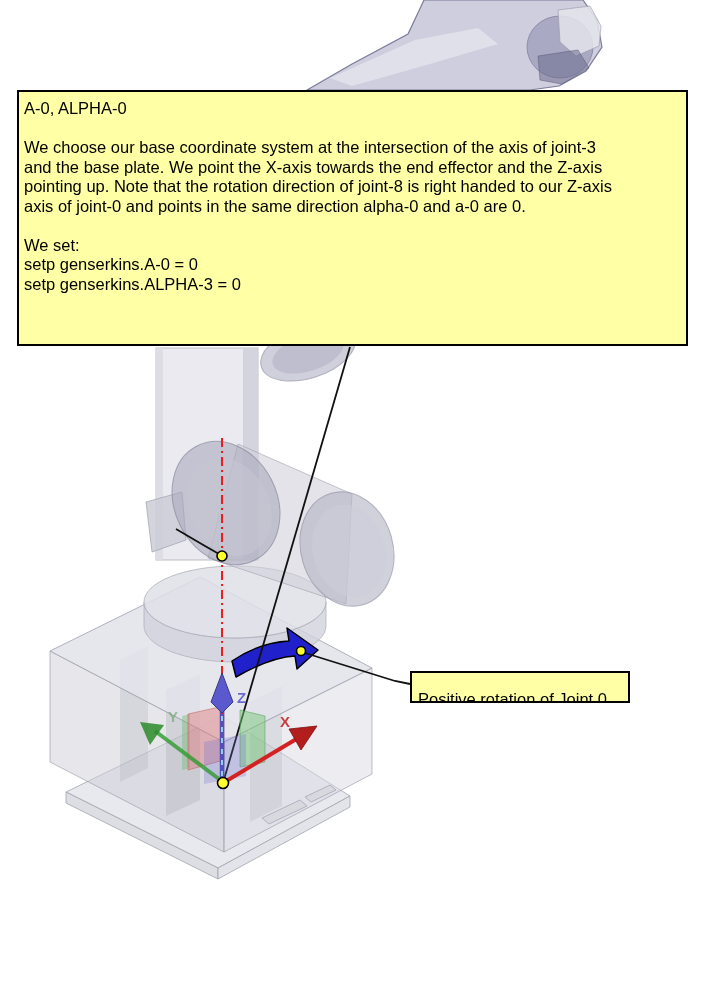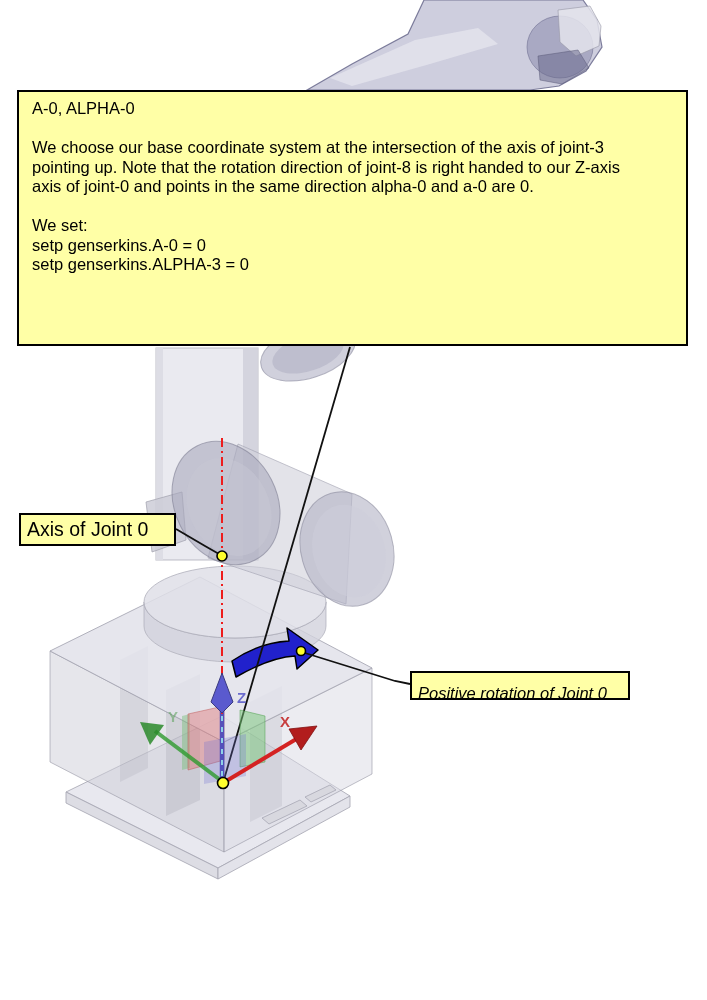--- a/index.html
+++ b/index.html
@@ -6,32 +6,32 @@
   .stage{
     position:relative;width:707px;height:1000px;background:#ffffff;overflow:hidden;
     font-family:"Liberation Sans", sans-serif;color:#000;
   }
   .stage svg{position:absolute;left:0;top:0;}
   .note{
     position:absolute;left:17px;top:90px;width:671px;height:256px;
     background:#ffffa6;border:2px solid #000;box-sizing:border-box;
     padding:7px 4px 0 5px;overflow:hidden;z-index:2;
   }
-  .tl{height:19.5px;line-height:19.5px;font-size:16.5px;white-space:pre;letter-spacing:0px;margin-left:8px;}
+  .tl{height:19.5px;line-height:19.5px;font-size:16.5px;white-space:pre;letter-spacing:0px;}
   .callout{
     position:absolute;background:#ffffa6;border:2px solid #000;box-sizing:border-box;
     z-index:2;white-space:pre;overflow:hidden;
   }
   .callout.axis{
     left:19px;top:513px;width:157px;height:33px;
     font-size:19.5px;line-height:29px;padding:0 6px;
   }
   .callout.rot{
     left:410px;top:671px;width:220px;height:29px;
-    font-size:16.5px;line-height:25px;padding:8px 6px;font-style:italic;
+    font-size:16.5px;line-height:25px;padding:14px 6px;
   }
 </style>
 </head>
 <body>
 
 <div class="stage">
 
   <svg width="707" height="1000" viewBox="0 0 707 1000">
 
     <g>
@@ -113,24 +113,24 @@
 
     <circle cx="222" cy="556" r="5" fill="#ffff2e" stroke="#000" stroke-width="1.6"></circle>
     <circle cx="301" cy="651" r="4.5" fill="#ffff2e" stroke="#000" stroke-width="1.6"></circle>
     <circle cx="223" cy="783" r="5.5" fill="#ffff2e" stroke="#000" stroke-width="1.6"></circle>
   </svg>
 
   <div class="note">
     <div class="tl">A-0, ALPHA-0</div>
     <div class="tl"></div>
     <div class="tl">We choose our base coordinate system at the intersection of the axis of joint-3</div>
+    <div class="tl">and the base plate. We point the X-axis towards the end effector and the Z-axis</div>
     <div class="tl">pointing up. Note that the rotation direction of joint-8 is right handed to our Z-axis</div>
     <div class="tl">axis of joint-0 and points in the same direction alpha-0 and a-0 are 0.</div>
     <div class="tl"></div>
     <div class="tl">We set:</div>
     <div class="tl">setp genserkins.A-0 = 0</div>
     <div class="tl">setp genserkins.ALPHA-3 = 0</div>
   </div>
 
-  <div class="callout axis">Axis of Joint 0</div>
   <div class="callout rot">Positive rotation of Joint 0</div>
 
 </div>
 
 </body></html>

